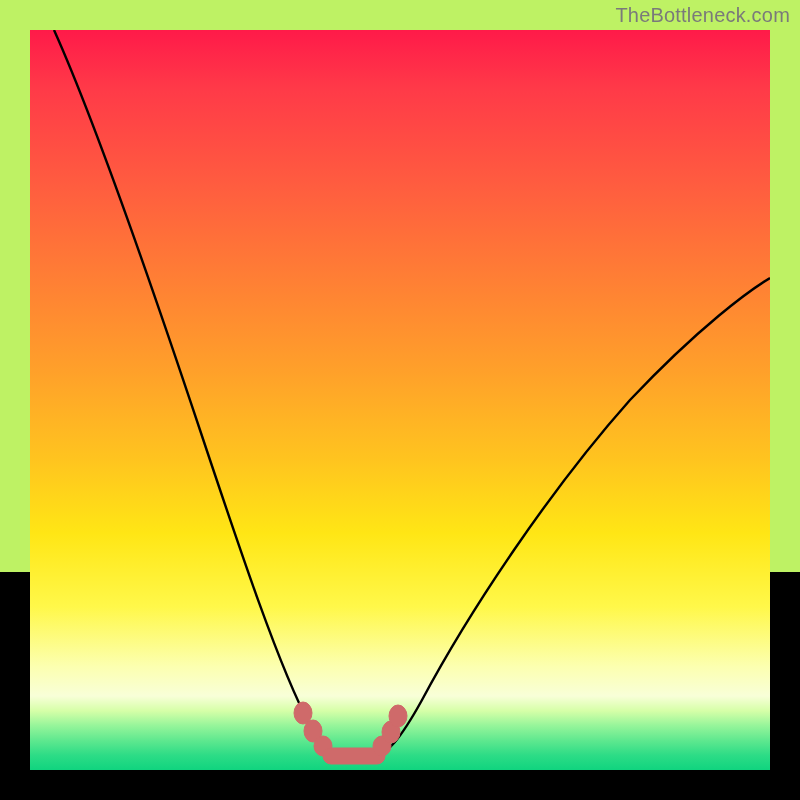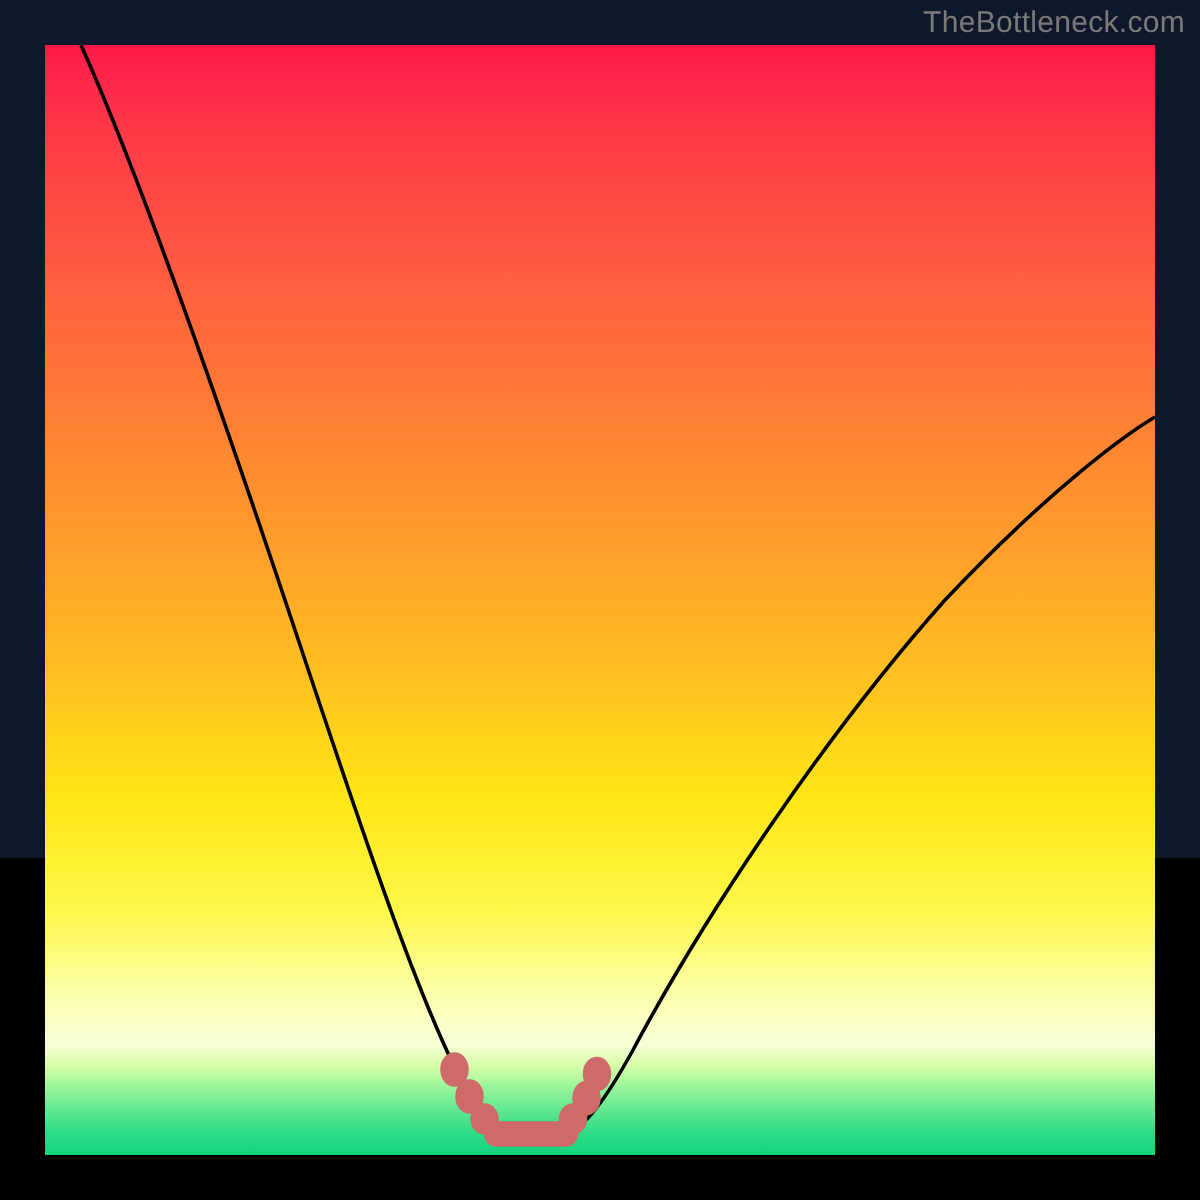--- a/index.html
+++ b/index.html
@@ -10,21 +10,21 @@
     background: #000;
     overflow: hidden;
     font-family: Arial, Helvetica, sans-serif;
   }
   .frame {
     position: absolute;
     top: 0;
     left: 0;
     width: 800px;
     height: 572px;
-    background: #0f172a;
+    background: #bef264;
   }
   .plot {
     position: absolute;
     top: 30px;
     left: 30px;
     width: 740px;
     height: 740px;
     overflow: hidden;
     
     background: linear-gradient(

